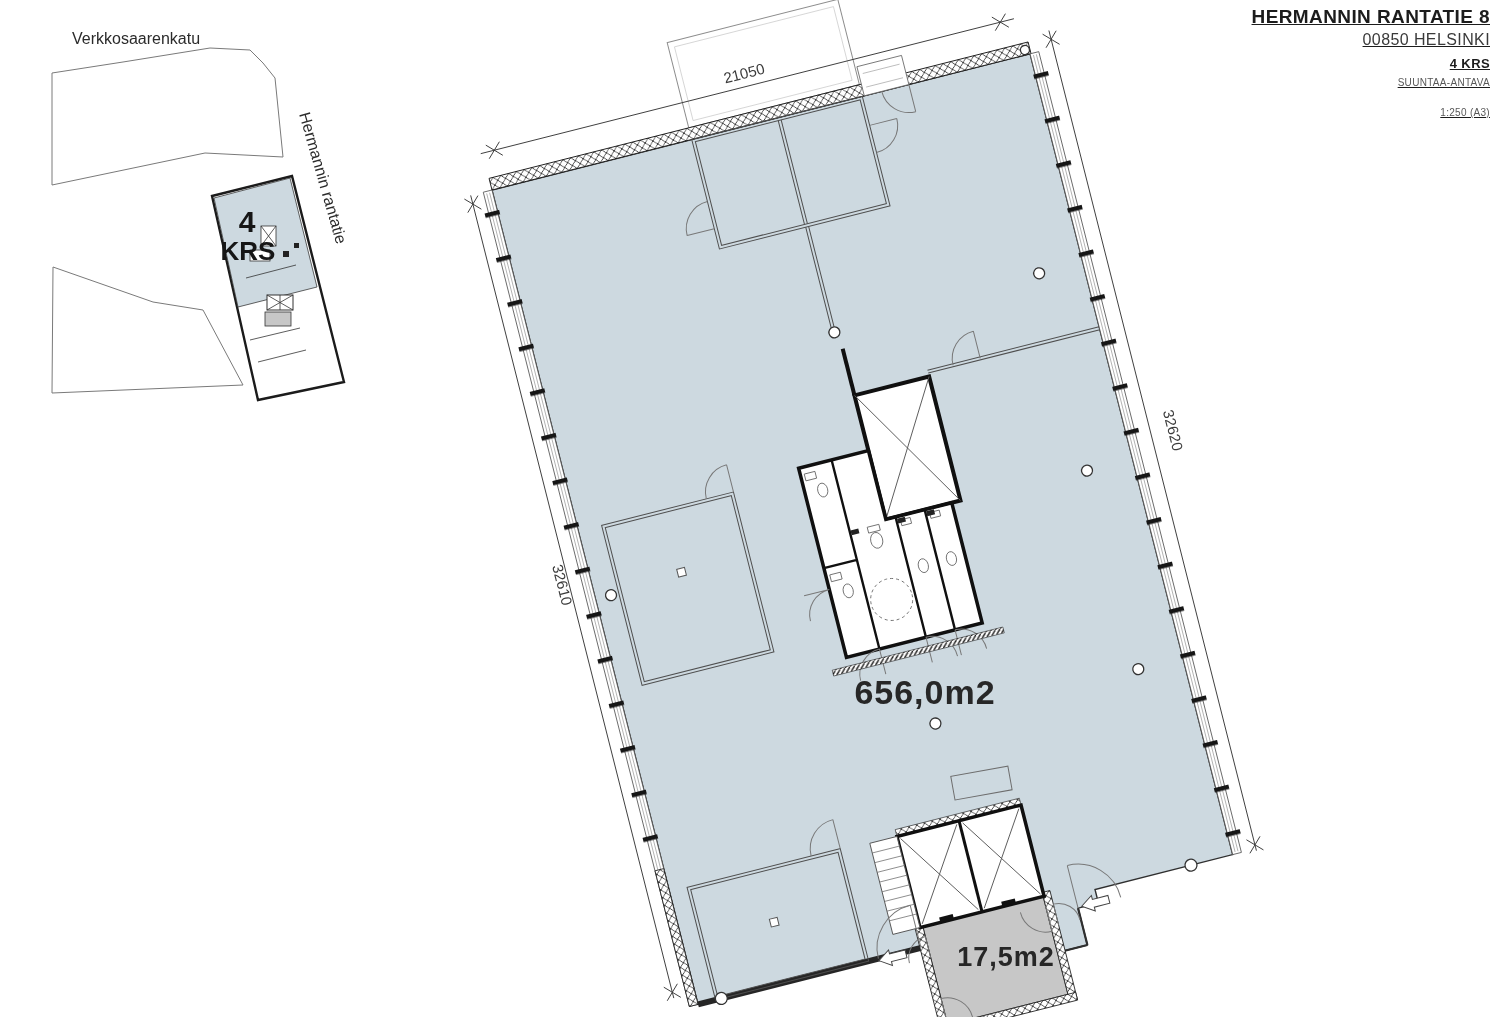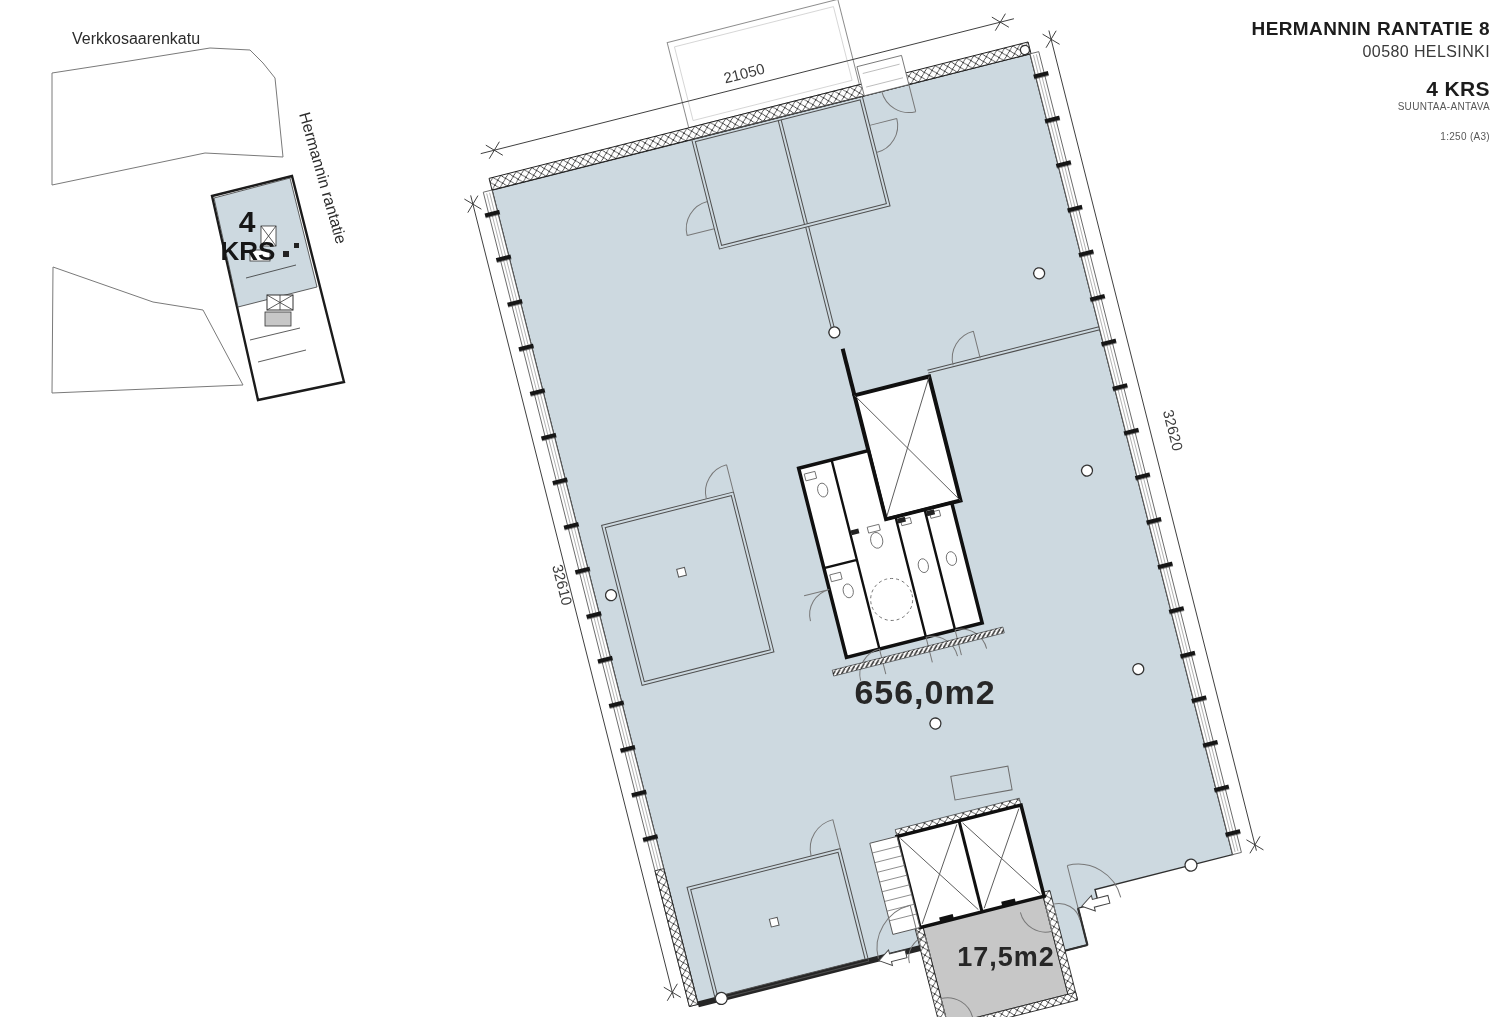--- a/index.html
+++ b/index.html
@@ -1,23 +1,23 @@
 <!DOCTYPE html>
 <html><head>
 <meta charset="utf-8">
 <style>
   html,body{margin:0;padding:0;background:#ffffff;}
   body{width:1500px;height:1017px;position:relative;overflow:hidden;
        font-family:"Liberation Sans",sans-serif;}
   .drawing-svg{position:absolute;left:0;top:0;}
-  .title-block{position:absolute;top:18px;right:10px;text-align:right;color:#1c1c1c;}
+  .title-block{position:absolute;top:6px;right:10px;text-align:right;color:#1c1c1c;text-decoration:underline;}
   .tb-line1{font-size:19px;font-weight:bold;letter-spacing:.4px;}
   .tb-line2{font-size:16px;color:#3a3a3a;margin-top:3px;letter-spacing:.4px;}
-  .tb-line3{font-size:21px;font-weight:bold;margin-top:16px;letter-spacing:.4px;}
-  .tb-line4{font-size:10px;color:#585858;letter-spacing:.3px;}
+  .tb-line3{font-size:13px;font-weight:bold;margin-top:7px;letter-spacing:.4px;}
+  .tb-line4{font-size:10px;color:#585858;margin-top:6px;letter-spacing:.3px;}
   .tb-line5{font-size:10px;color:#585858;margin-top:19px;letter-spacing:.3px;}
   text{font-family:"Liberation Sans",sans-serif;}
   .dim-text{font-size:15px;fill:#3c3c3c;}
   .area-text{font-weight:bold;fill:#272727;letter-spacing:1px;}
   .street-text{font-size:16px;fill:#2b2b2b;}
   .krs-text{font-weight:bold;fill:#161616;}
   .thinline{stroke:#4f4f4f;stroke-width:1;fill:none;}
   .doorarc{stroke:#787878;stroke-width:1;fill:none;}
   .dimline{stroke:#3c3c3c;stroke-width:0.9;fill:none;}
 </style>
@@ -221,17 +221,17 @@
       <text class="dim-text" transform="translate(-34,400) rotate(90)" text-anchor="middle">32610</text>
     </g>
   </g>
 
   <text class="area-text" x="925" y="704" font-size="34" text-anchor="middle">656,0m2</text>
   <text class="area-text" x="1006" y="966" font-size="27" text-anchor="middle">17,5m2</text>
 </svg>
 
 <div class="title-block">
   <div class="tb-line1">HERMANNIN RANTATIE 8</div>
-  <div class="tb-line2">00580 HELSINKI</div>
+  <div class="tb-line2">00850 HELSINKI</div>
   <div class="tb-line3">4 KRS</div>
   <div class="tb-line4">SUUNTAA-ANTAVA</div>
   <div class="tb-line5">1:250 (A3)</div>
 </div>
 
 </body></html>

